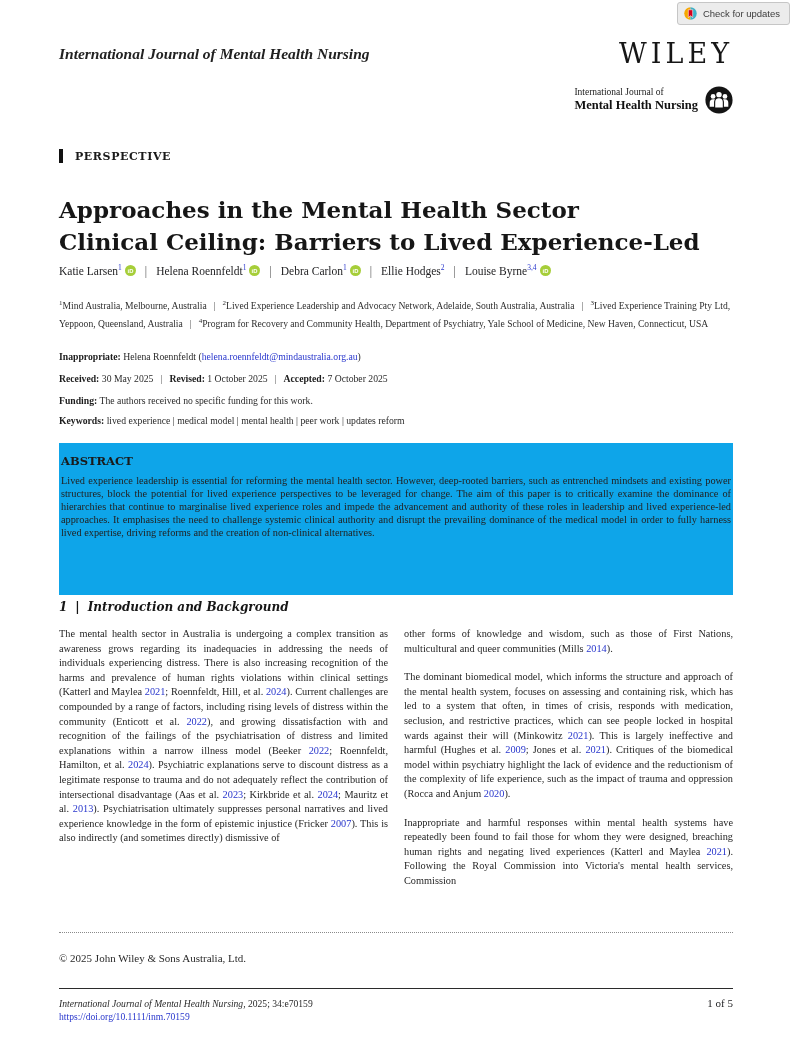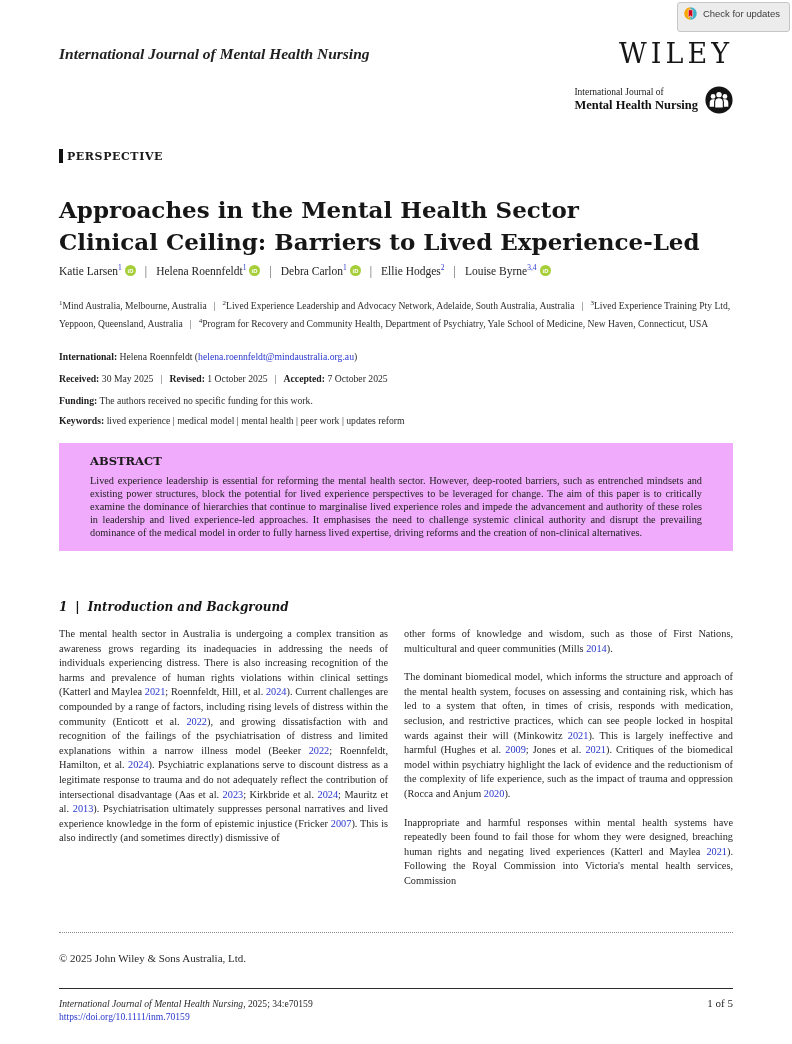--- a/index.html
+++ b/index.html
@@ -1,32 +1,32 @@
 <!DOCTYPE html>
 <html lang="en"><head>
 <meta charset="utf-8">
 <style>
   html,body{margin:0;padding:0;background:#fff;}
   .page{position:relative;width:792px;height:1044px;background:#fff;overflow:hidden;
         font-family:"Liberation Serif",serif;color:#1d1d1f;}
   
   .check-updates{position:absolute;top:2px;right:2px;display:flex;align-items:center;gap:5px;
-    background:#ececec;border:1px solid #c6c6c6;border-radius:3px;padding:3px 9px 10px 5px;
+    background:#ececec;border:1px solid #c6c6c6;border-radius:3px;padding:3px 9px 3px 5px;
     font-family:"Liberation Sans",sans-serif;font-size:9.5px;color:#3c3c3c;cursor:pointer;text-align:center;}
   .check-updates svg{display:block;}
   
   .journal-name{position:absolute;top:45px;left:59px;font-size:15.5px;font-weight:bold;font-style:italic;color:#222;}
   .wiley{position:absolute;top:38px;right:59px;font-family:"DejaVu Serif",serif;font-size:27px;
          letter-spacing:4px;color:#161616;font-weight:500;}
   .jlogo{position:absolute;top:86px;right:59px;display:flex;align-items:center;gap:7px;}
   .jlogo-text{text-align:left;line-height:1.15;}
   .jlogo-l1{font-size:9.5px;color:#1a1a1a;}
   .jlogo-l2{font-size:12.5px;font-weight:bold;color:#111;}
   
-  .category{position:absolute;top:149px;left:59px;display:flex;align-items:center;gap:4px;text-align:center;}
+  .category{position:absolute;top:149px;left:59px;display:flex;align-items:center;gap:12px;text-align:center;}
   .cat-bar{width:4px;height:14px;background:#111;}
   .cat-label{font-family:"DejaVu Serif",serif;font-size:11px;font-weight:bold;letter-spacing:.6px;color:#1a1a1a;}
   
   .title{position:absolute;top:194px;left:59px;width:674px;margin:0;
          font-family:"DejaVu Serif",serif;font-size:23px;line-height:31.5px;font-weight:bold;color:#161616;}
   .title span{display:block;}
   .authors{position:absolute;top:263px;left:59px;width:674px;font-size:11.5px;color:#1d1d1f;}
   .a-sep{padding:0 9px;color:#555;}
   .sup{vertical-align:super;font-size:7.5px;color:#2836cc;}
   .orcid{width:11px;height:11px;vertical-align:-1px;margin-left:3px;}
@@ -34,22 +34,22 @@
   
   .affils{position:absolute;top:296px;left:59px;width:674px;font-size:9.6px;line-height:14.6px;color:#2e2e2e;}
   .metaline{position:absolute;left:59px;width:674px;font-size:9.7px;color:#2a2a2a;}
   .m-corr{top:351px;} .m-dates{top:373px;} .m-fund{top:395px;} .m-keys{top:415px;}
   span.b{font-weight:bold;color:#1c1c1c;}
   span.link{color:#2836cc;}
   span.sep{padding:0 7px;color:#555;}
   span.it{font-style:italic;}
   .affils span.sup{vertical-align:super;font-size:7px;color:#2e2e2e;}
   
-  .abstract{position:absolute;top:443px;left:59px;width:674px;height:108px;box-sizing:border-box;
-            background:#f0abfc;padding:11px 31px;}
+  .abstract{position:absolute;top:443px;left:59px;width:674px;height:152px;box-sizing:border-box;
+            background:#0ea5e9;padding:11px 2px;}
   .abstract h2{margin:0 0 6px 0;font-family:"DejaVu Serif",serif;font-size:11.5px;color:#1a1a1a;}
   .abstract p{margin:0;font-size:10.3px;line-height:13px;text-align:justify;color:#222;}
   
   .columns{position:absolute;top:600px;left:59px;width:674px;display:flex;gap:16px;}
   .col{flex:1;min-width:0;}
   .sec-head{margin:0 0 13px 0;font-family:"DejaVu Serif",serif;font-size:12px;font-weight:bold;color:#161616;font-style:italic;}
   .sec-head .pipe{padding:0 8px;font-weight:bold;}
   .bpara{margin:0 0 14px 0;font-size:10.3px;line-height:14.6px;text-align:justify;
          hyphens:auto;-webkit-hyphens:auto;color:#1f1f1f;}
   .col-right .bpara:first-child{margin-top:27px;}
@@ -112,21 +112,21 @@
         </svg></span><span class="a-sep">|</span><span><span>Debra Carlon</span><span class="sup">1</span><svg class="orcid" viewBox="0 0 16 16">
           <circle cx="8" cy="8" r="8" fill="#a6ce39"></circle>
           <text x="8" y="11.2">iD</text>
         </svg></span><span class="a-sep">|</span><span><span>Ellie Hodges</span><span class="sup">2</span></span><span class="a-sep">|</span><span><span>Louise Byrne</span><span class="sup">3,4</span><svg class="orcid" viewBox="0 0 16 16">
           <circle cx="8" cy="8" r="8" fill="#a6ce39"></circle>
           <text x="8" y="11.2">iD</text>
         </svg></span></div>
 
   <div class="affils"><span class="sup">1</span><span>Mind Australia, Melbourne, Australia</span><span class="sep">|</span><span class="sup">2</span><span>Lived Experience Leadership and Advocacy Network, Adelaide, South Australia, Australia</span><span class="sep">|</span><span class="sup">3</span><span>Lived Experience Training Pty Ltd, Yeppoon, Queensland, Australia</span><span class="sep">|</span><span class="sup">4</span><span>Program for Recovery and Community Health, Department of Psychiatry, Yale School of Medicine, New Haven, Connecticut, USA</span></div>
 
-  <div class="metaline m-corr"><span class="b">International:</span><span> Helena Roennfeldt (</span><span class="link">helena.roennfeldt@mindaustralia.org.au</span><span>)</span></div>
+  <div class="metaline m-corr"><span class="b">Inappropriate:</span><span> Helena Roennfeldt (</span><span class="link">helena.roennfeldt@mindaustralia.org.au</span><span>)</span></div>
   <div class="metaline m-dates"><span class="b">Received:</span><span> 30 May 2025</span><span class="sep">|</span><span class="b">Revised:</span><span> 1 October 2025</span><span class="sep">|</span><span class="b">Accepted:</span><span> 7 October 2025</span></div>
   <div class="metaline m-fund"><span class="b">Funding:</span><span> The authors received no specific funding for this work.</span></div>
   <div class="metaline m-keys"><span class="b">Keywords:</span><span> lived experience | medical model | mental health | peer work | updates reform</span></div>
 
   <div class="abstract">
     <h2>ABSTRACT</h2>
     <p>Lived experience leadership is essential for reforming the mental health sector. However, deep-rooted barriers, such as entrenched mindsets and existing power structures, block the potential for lived experience perspectives to be leveraged for change. The aim of this paper is to critically examine the dominance of hierarchies that continue to marginalise lived experience roles and impede the advancement and authority of these roles in leadership and lived experience-led approaches. It emphasises the need to challenge systemic clinical authority and disrupt the prevailing dominance of the medical model in order to fully harness lived expertise, driving reforms and the creation of non-clinical alternatives.</p>
   </div>
 
   <div class="columns">

